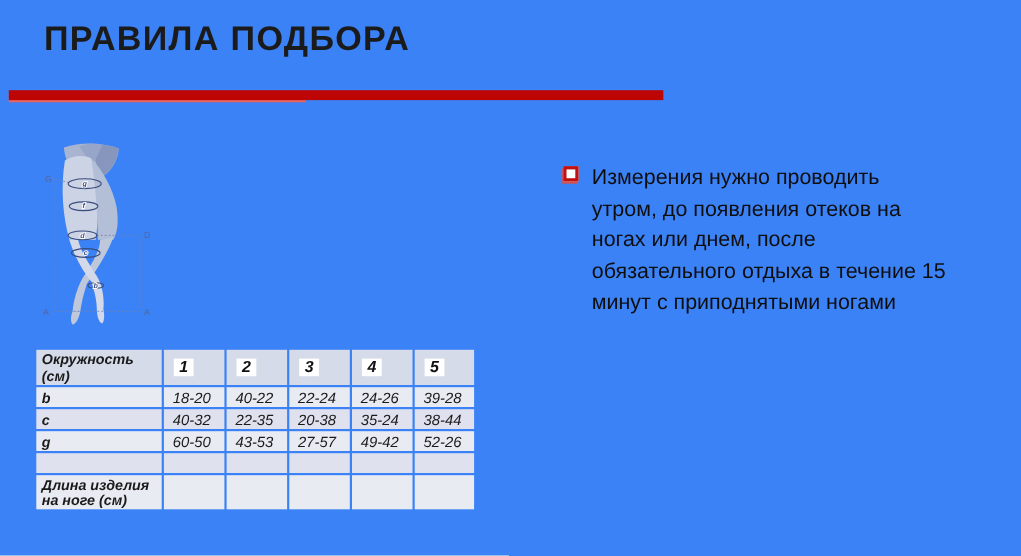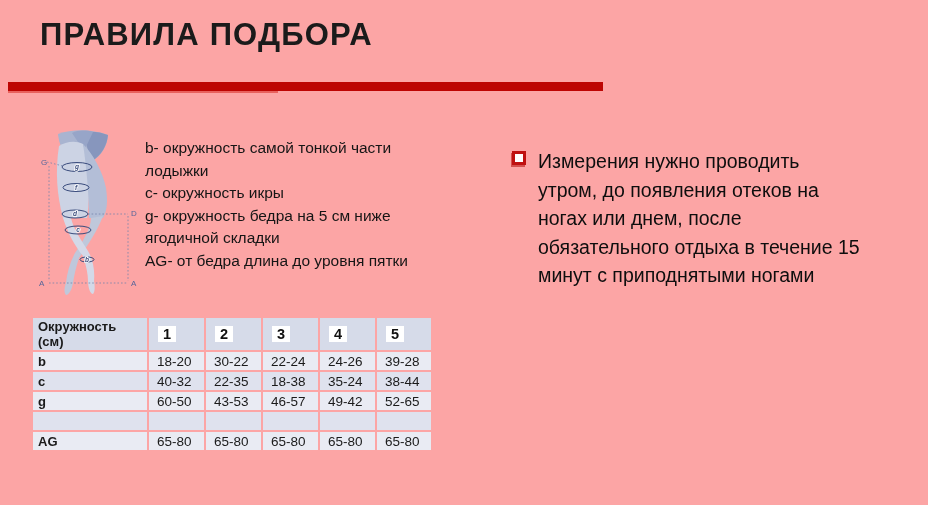--- a/index.html
+++ b/index.html
@@ -1,20 +1,20 @@
 <!DOCTYPE html>
 <html><head>
 <meta charset="utf-8">
 <style>
   * { margin:0; padding:0; box-sizing:border-box; }
   html,body { background:#e9e9e9; }
   body { font-family:"Liberation Sans", sans-serif; }
   .slide {
     position:relative; width:928px; height:505px;
-    background:#fca5a5; overflow:hidden; margin:0 auto;
+    background:#3b82f6; overflow:hidden; margin:0 auto;
   }
   
   .title {
     position:absolute; left:40px; top:17px;
     font-size:31px; font-weight:bold; letter-spacing:1.2px;
     color:#1b1b1b;
   }
   .bar-light {
     position:absolute; left:8px; top:84px; width:270px; height:9px;
     background:#e8625e;
@@ -50,21 +50,21 @@
   }
   
   .size-table {
     position:absolute; left:31px; top:316px;
     border-collapse:separate; border-spacing:2px;
     table-layout:fixed; width:390px;
     font-size:13px; color:#1a1a1a;
   }
   .size-table td {
     background:#dfe2ee; vertical-align:middle;
-    padding:1px 2px 1px 5px; height:18px; overflow:hidden;
+    padding:1px 2px 1px 5px; height:18px; overflow:hidden;font-style:italic;
   }
   .size-table tr:nth-child(even) td { background:#e9ebf3; }
   .size-table tr.hdr td { background:#d6dbe9; height:20px; }
   .size-table td.lbl { font-weight:bold; }
   .size-table td.val { padding-left:8px; font-size:13.5px; }
   .size-table tr.tall td { height:31px; line-height:14px; }
   .size-chip {
     display:inline-block; background:#ffffff; font-weight:bold;
     font-size:14.5px; padding:0 5px; margin-left:1px; color:#111;
   }
@@ -109,26 +109,20 @@
     <text class="band-label" x="42" y="90">d</text>
     <text class="band-label" x="45" y="106">c</text>
     <text class="band-label" x="54" y="135.5">b</text>
 
     <text class="corner-label" x="8" y="39">G</text>
     <text class="corner-label" x="98" y="90">D</text>
     <text class="corner-label" x="6" y="160">A</text>
     <text class="corner-label" x="98" y="160">A</text>
   </svg>
 
-  <div class="measure-defs">b- окружность самой тонкой части
-лодыжки
-c- окружность икры
-g- окружность бедра на 5 см ниже
-ягодичной складки
-AG- от бедра длина до уровня пятки</div>
 
   <div class="note-bullet"></div>
   <div class="note-text">Измерения нужно проводить
 утром, до появления отеков на
 ногах или днем, после
 обязательного отдыха в течение 15
 минут с приподнятыми ногами</div>
 
   <table class="size-table">
     <colgroup>
@@ -144,53 +138,53 @@
           <td class="lbl">Окружность (см)</td>
           <td class="val"><span class="size-chip">1</span></td>
           <td class="val"><span class="size-chip">2</span></td>
           <td class="val"><span class="size-chip">3</span></td>
           <td class="val"><span class="size-chip">4</span></td>
           <td class="val"><span class="size-chip">5</span></td>
         </tr>
         <tr>
           <td class="lbl">b</td>
           <td class="val">18-20</td>
-          <td class="val">30-22</td>
+          <td class="val">40-22</td>
           <td class="val">22-24</td>
           <td class="val">24-26</td>
           <td class="val">39-28</td>
         </tr>
         <tr>
           <td class="lbl">c</td>
           <td class="val">40-32</td>
           <td class="val">22-35</td>
-          <td class="val">18-38</td>
+          <td class="val">20-38</td>
           <td class="val">35-24</td>
           <td class="val">38-44</td>
         </tr>
         <tr>
           <td class="lbl">g</td>
           <td class="val">60-50</td>
           <td class="val">43-53</td>
-          <td class="val">46-57</td>
+          <td class="val">27-57</td>
           <td class="val">49-42</td>
-          <td class="val">52-65</td>
+          <td class="val">52-26</td>
         </tr>
         <tr>
           <td class="lbl"></td>
           <td class="val"></td>
           <td class="val"></td>
           <td class="val"></td>
           <td class="val"></td>
           <td class="val"></td>
         </tr>
-        <tr>
-          <td class="lbl">AG</td>
-          <td class="val">65-80</td>
-          <td class="val">65-80</td>
-          <td class="val">65-80</td>
-          <td class="val">65-80</td>
-          <td class="val">65-80</td>
+        <tr class="tall">
+          <td class="lbl">Длина изделия на ноге (см)</td>
+          <td class="val"></td>
+          <td class="val"></td>
+          <td class="val"></td>
+          <td class="val"></td>
+          <td class="val"></td>
         </tr>
       </tbody>
   </table>
 
 </div>
 
 </body></html>

